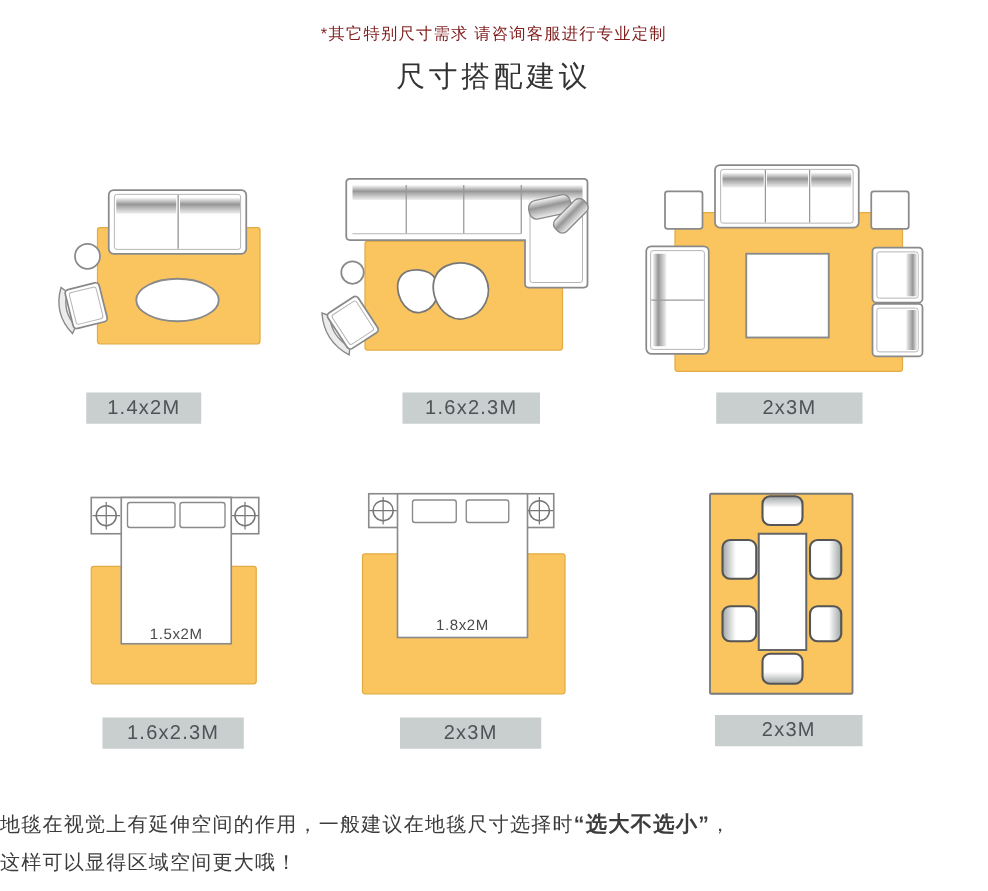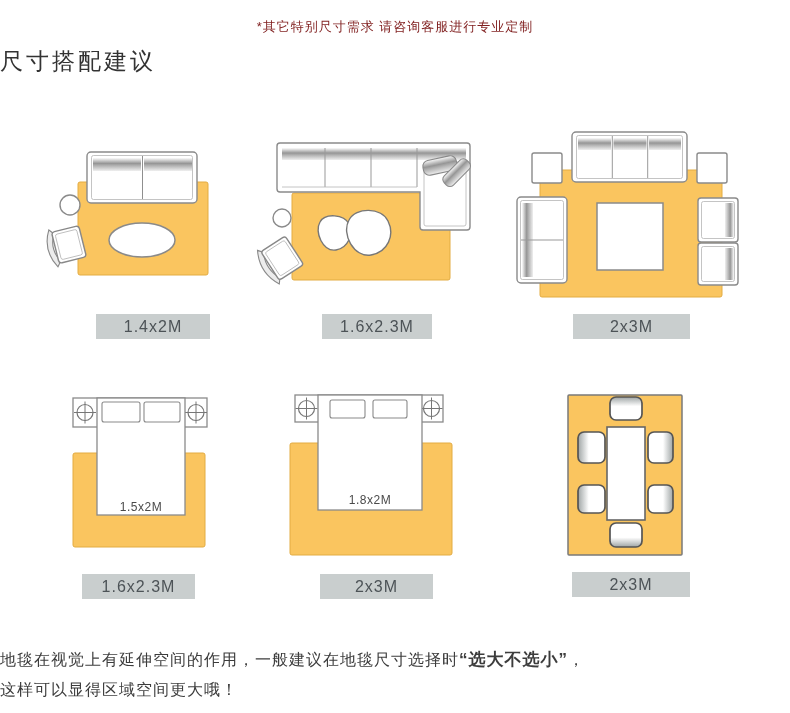--- a/index.html
+++ b/index.html
@@ -5,21 +5,21 @@
   html,body{margin:0;padding:0;background:#fff;}
   .page{
     position:relative;width:790px;height:713px;background:#fff;overflow:hidden;
     font-family:"Liberation Sans","DejaVu Sans",sans-serif;
   }
   .note{
     position:absolute;top:18px;left:0;width:100%;text-align:center;
     font-size:13px;color:#7f1d1d;letter-spacing:1px;
   }
   .title{
-    position:absolute;top:46px;left:0;width:100%;margin:0;
+    position:absolute;top:46px;left:0;width:100%;text-align:center;margin:0;
     font-size:23px;color:#333;font-weight:500;letter-spacing:3px;
   }
   .diag{position:absolute;}
   .size-label{
     position:absolute;height:25px;line-height:25px;text-align:center;
     background:#c9cece;color:#4d5357;font-size:16px;letter-spacing:1px;
   }
   .footer{
     position:absolute;top:645px;left:0;width:100%;text-align:left;
     font-size:16px;color:#3c3c3c;line-height:30px;letter-spacing:1px;
@@ -197,21 +197,21 @@
     <rect x="8" y="7" width="114" height="160" rx="1" fill="#FAC55F" stroke="#7a7a7a" stroke-width="1.5"></rect>
     <rect x="50" y="9" width="32" height="23" rx="6" fill="url(#gChairTop)" stroke="#555" stroke-width="1.7"></rect>
     <rect x="50" y="135" width="32" height="24" rx="6" fill="url(#gChairBottom)" stroke="#555" stroke-width="1.7"></rect>
     <rect x="18" y="44" width="27" height="31" rx="6" fill="url(#gChairLeft)" stroke="#555" stroke-width="1.7"></rect>
     <rect x="18" y="97" width="27" height="28" rx="6" fill="url(#gChairLeft)" stroke="#555" stroke-width="1.7"></rect>
     <rect x="88" y="44" width="25" height="31" rx="6" fill="url(#gChairRight)" stroke="#555" stroke-width="1.7"></rect>
     <rect x="88" y="97" width="25" height="28" rx="6" fill="url(#gChairRight)" stroke="#555" stroke-width="1.7"></rect>
     <rect x="47" y="39" width="38" height="93" fill="#fff" stroke="#666" stroke-width="1.6"></rect>
   </svg>
 
-  <div class="size-label" style="left:96px;top:314px;width:114px">1.4x2M</div>
+  <div class="size-label" style="left:69px;top:314px;width:92px">1.4x2M</div>
   <div class="size-label" style="left:322px;top:314px;width:110px">1.6x2.3M</div>
   <div class="size-label" style="left:573px;top:314px;width:117px">2x3M</div>
   <div class="size-label" style="left:82px;top:574px;width:113px">1.6x2.3M</div>
   <div class="size-label" style="left:320px;top:574px;width:113px">2x3M</div>
   <div class="size-label" style="left:572px;top:572px;width:118px">2x3M</div>
 
   <div class="footer">
     <div><span>地毯在视觉上有延伸空间的作用，一般建议在地毯尺寸选择时</span><span class="b">“选大不选小”</span><span>，</span></div>
     <div>这样可以显得区域空间更大哦！</div>
   </div>

